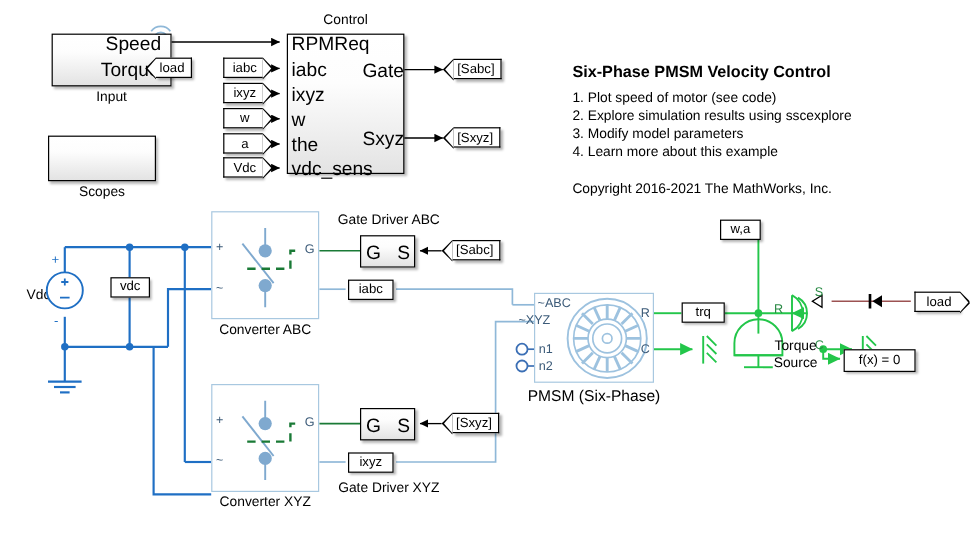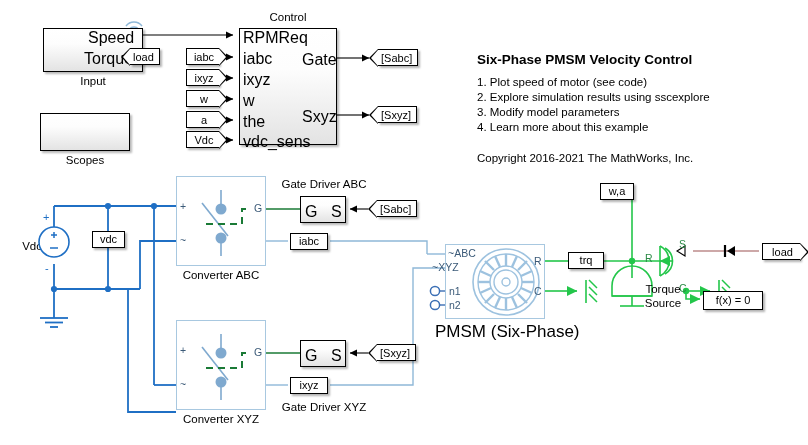--- a/index.html
+++ b/index.html
@@ -66,21 +66,21 @@
   .pwr-blk{
     position:absolute;border:1px solid #a8c8e0;background:#ffffff;
     box-sizing:border-box;
   }
   .pwr-port{position:absolute;font-size:10.5px;color:#3b5a78;}
 
   
   .ann-title{position:absolute;font-size:13.5px;font-weight:bold;white-space:nowrap;}
   .ann-line{position:absolute;font-size:11.5px;white-space:nowrap;}
 
-  .motor-label{position:absolute;font-size:17px;white-space:nowrap;}
+  .motor-label{position:absolute;font-size:13px;white-space:nowrap;}
 </style>
 </head>
 <body>
 
 <div class="canvas">
 
   <svg class="wires" viewBox="0 0 808 445">
     <defs>
       <marker id="ar-blk" markerWidth="7" markerHeight="7" refX="6.4" refY="3.2" orient="auto">
         <path d="M0,0 L6.6,3.2 L0,6.4 z" fill="#000"></path>

